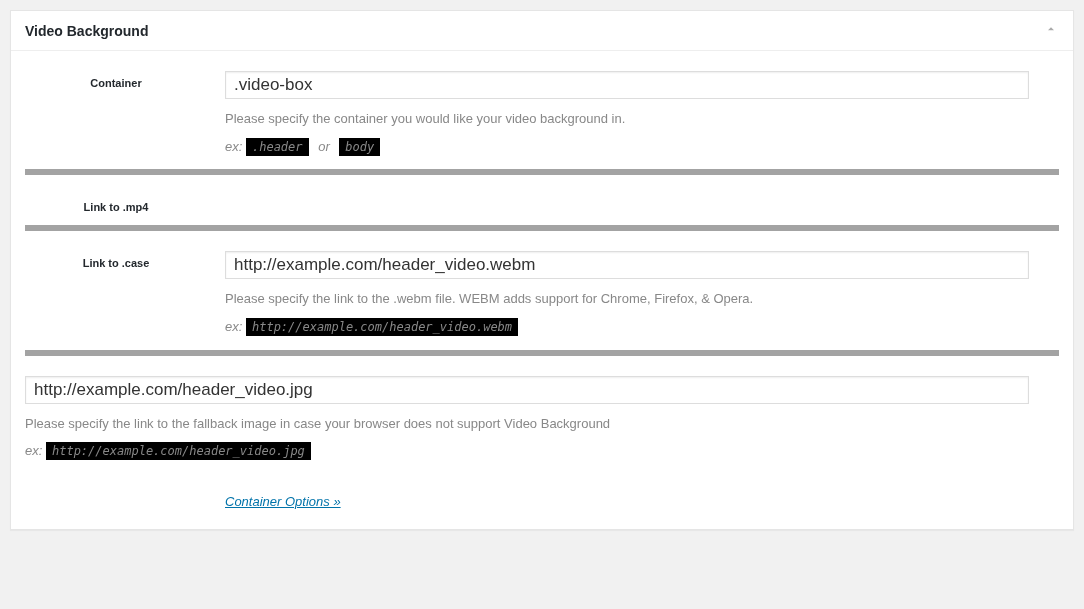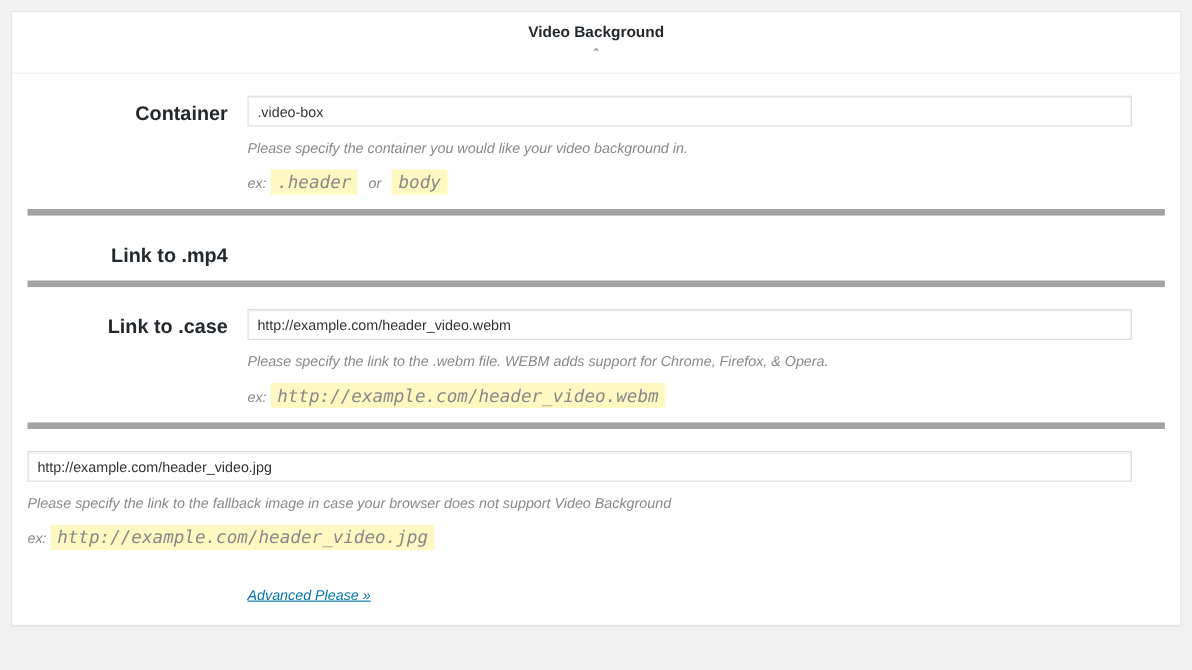--- a/index.html
+++ b/index.html
@@ -17,21 +17,20 @@
       max-width: 1064px;
       margin: 0 auto;
     }
     .postbox-header {
       display: flex;
       justify-content: space-between;
       align-items: center;
       padding: 10px 14px;
       border-bottom: 1px solid #eee;
       cursor: move;
-      flex-direction: column;
     }
     .postbox-title {
       font-size: 14px;
       font-weight: 600;
       color: #23282d;
     }
     .toggle-indicator {
       color: #aaa;
       cursor: pointer;
       padding: 2px;
@@ -44,60 +43,59 @@
       padding: 20px 0 12px;
       border-top: 6px solid #a3a3a3;
     }
     .field-row:first-child {
       border-top: none;
       padding-top: 10px;
     }
     .field-label {
       width: 200px;
       flex-shrink: 0;
-      text-align: right;
+      text-align: center;
       padding-right: 18px;
       padding-top: 6px;
-      font-size: 18px;
+      font-size: 11px;
       font-weight: 600;
       color: #23282d;
     }
     .field-content {
       flex: 1;
       padding-right: 30px;
     }
     .field-input {
       width: 100%;
       height: 28px;
       padding: 4px 8px;
-      font-size: 13px;
+      font-size: 17px;
       border: 1px solid #ddd;
       box-shadow: inset 0 1px 2px rgba(0,0,0,0.07);
       border-radius: 0;
       color: #333;
       font-family: inherit;
     }
     .field-help {
       margin-top: 10px;
-      font-style: italic;
       font-size: 13px;
       color: #888;
       line-height: 1.5;
     }
     .field-ex {
       margin-top: 8px;
       font-style: italic;
       font-size: 13px;
       color: #888;
       line-height: 1.6;
     }
     .ex-code {
-      background: #fef9c3;
+      background: #000000;
       font-family: Consolas, Monaco, monospace;
-      font-size: 16px;
+      font-size: 12px;
       font-style: italic;
       padding: 2px 6px;
       color: #888;
       border-radius: 0;
       margin-top: 39px;
     }
     .ex-or {
       padding: 0 6px;
     }
     .advanced-row {
@@ -160,17 +158,17 @@
         <input type="text" class="field-input" value="http://example.com/header_video.jpg" style="">
         <div class="field-help">Please specify the link to the fallback image in case your browser does not support Video Background</div>
         <div class="field-ex">
           <span>ex:</span>
           <span class="ex-code">http://example.com/header_video.jpg</span>
         </div>
       </div>
     </div>
 
     <div class="advanced-row">
-      <a href="#" class="advanced-link">Advanced Please »</a>
+      <a href="#" class="advanced-link">Container Options »</a>
     </div>
 
   </div>
 </div>
 
 </body></html>

